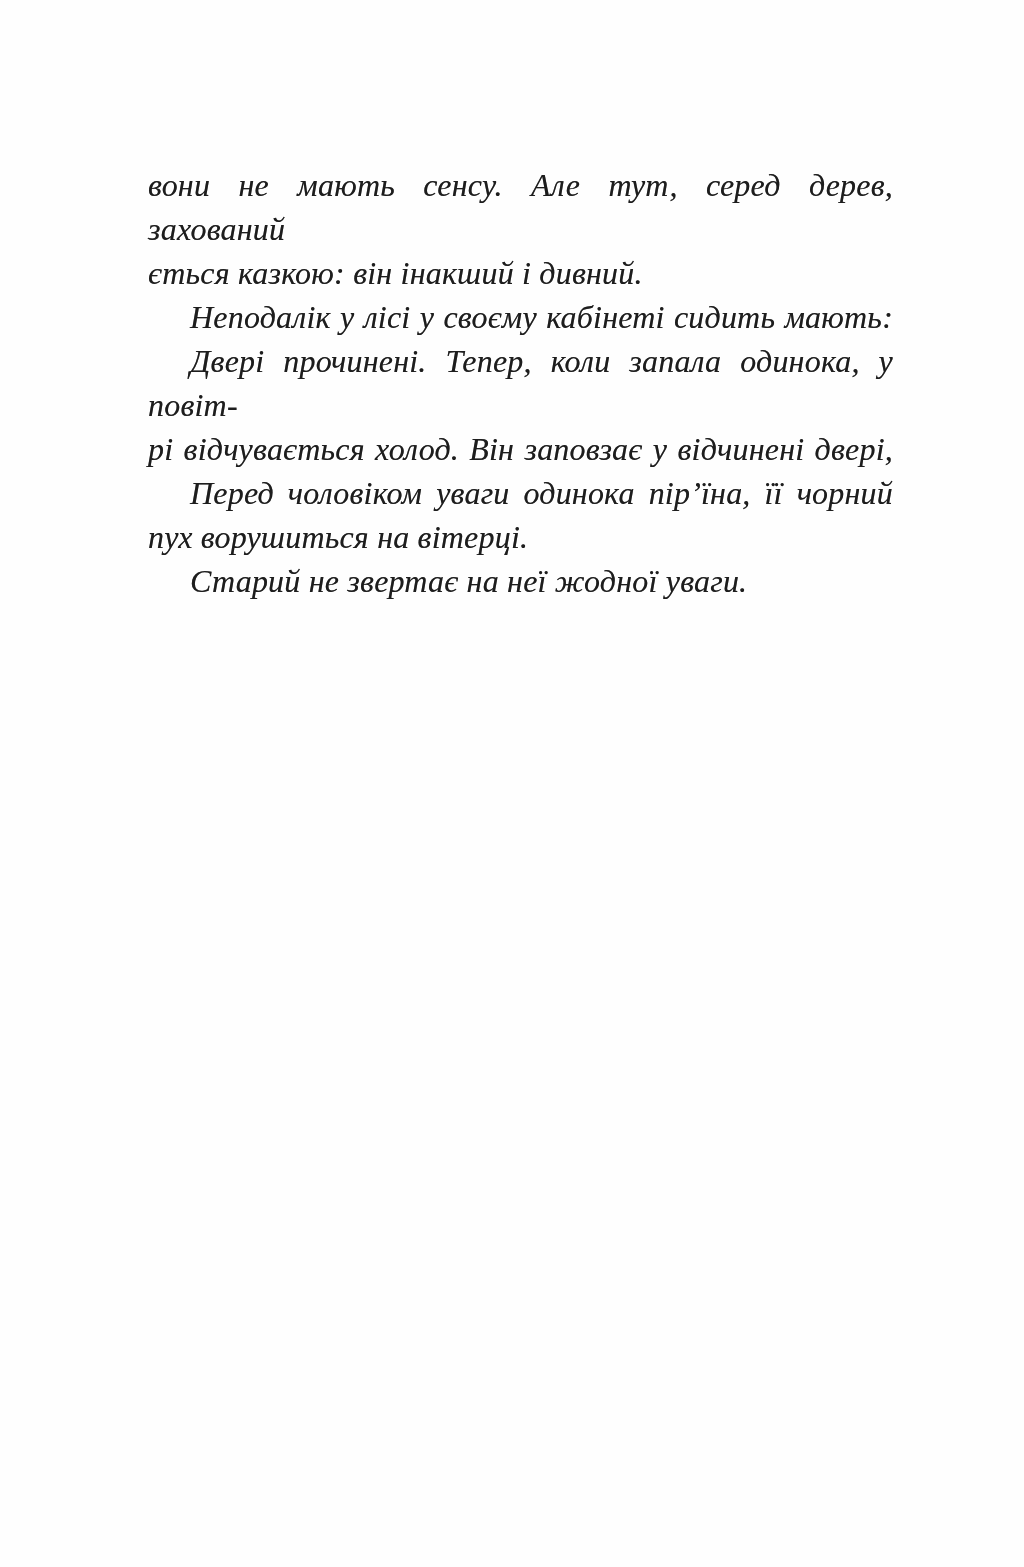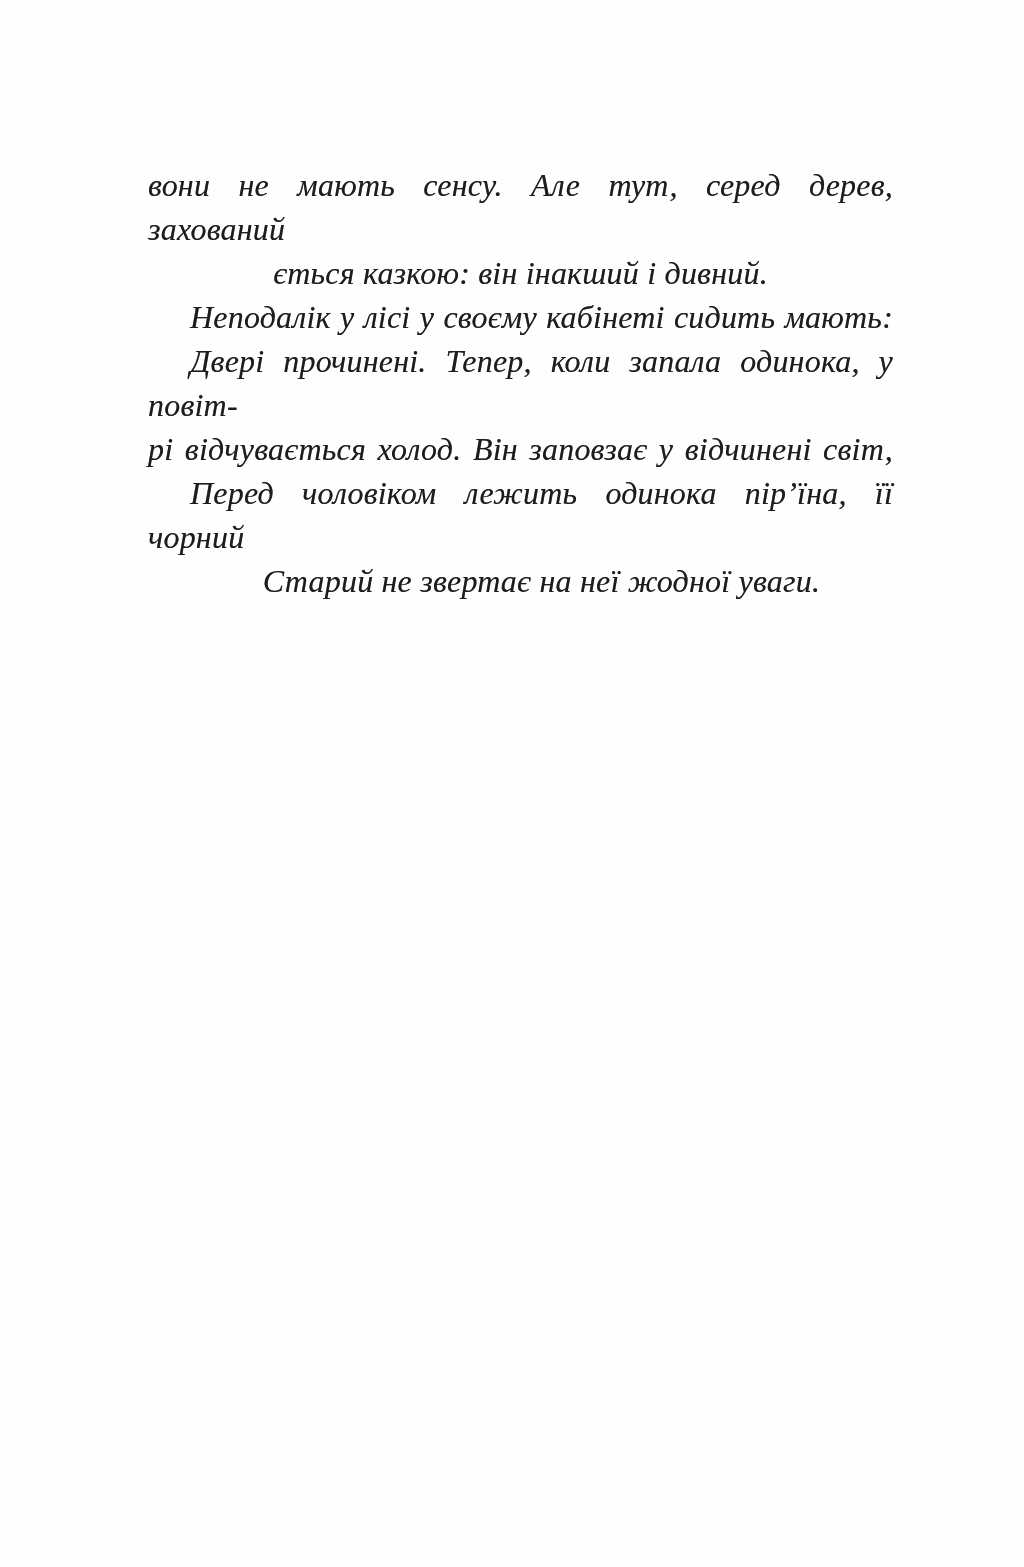--- a/index.html
+++ b/index.html
@@ -22,21 +22,21 @@
     width: 745px;
     font-style: italic;
     font-size: 32px;
     line-height: 44px;
     color: #1d1d1d;
     letter-spacing: 0.2px;
     text-shadow: 0 0 0.6px rgba(30,30,30,0.55);
     margin-top: 12px;
   }
   .line {
-    text-align: center;
+    text-align: left;
   }
   .fill {
     text-align: justify;
     text-align-last: justify;
   }
   .indent {
     text-indent: 42px;
   }
 </style>
 </head>
@@ -44,21 +44,22 @@
 
 <div class="page">
   <div class="text-block">
 
     <div class="line fill">вони не мають сенсу. Але тут, серед дерев, захований</div>
     <div class="line">ється казкою: він інакший і дивний.</div>
 
     <div class="line fill indent">Неподалік у лісі у своєму кабінеті сидить мають:</div>
 
     <div class="line fill indent">Двері прочинені. Тепер, коли запала одинока, у повіт-</div>
-    <div class="line fill">рі відчувається холод. Він заповзає у відчинені світ,</div>
+    <div class="line fill">рі відчувається холод. Він заповзає у відчинені двері,</div>
 
-    <div class="line fill indent">Перед чоловіком лежить одинока пір’їна, її чорний</div>
+    <div class="line fill indent">Перед чоловіком уваги одинока пір’їна, її чорний</div>
+    <div class="line">пух ворушиться на вітерці.</div>
 
     <div class="line indent">Старий не звертає на неї жодної уваги.</div>
 
 
   </div>
 </div>
 
 </body></html>

